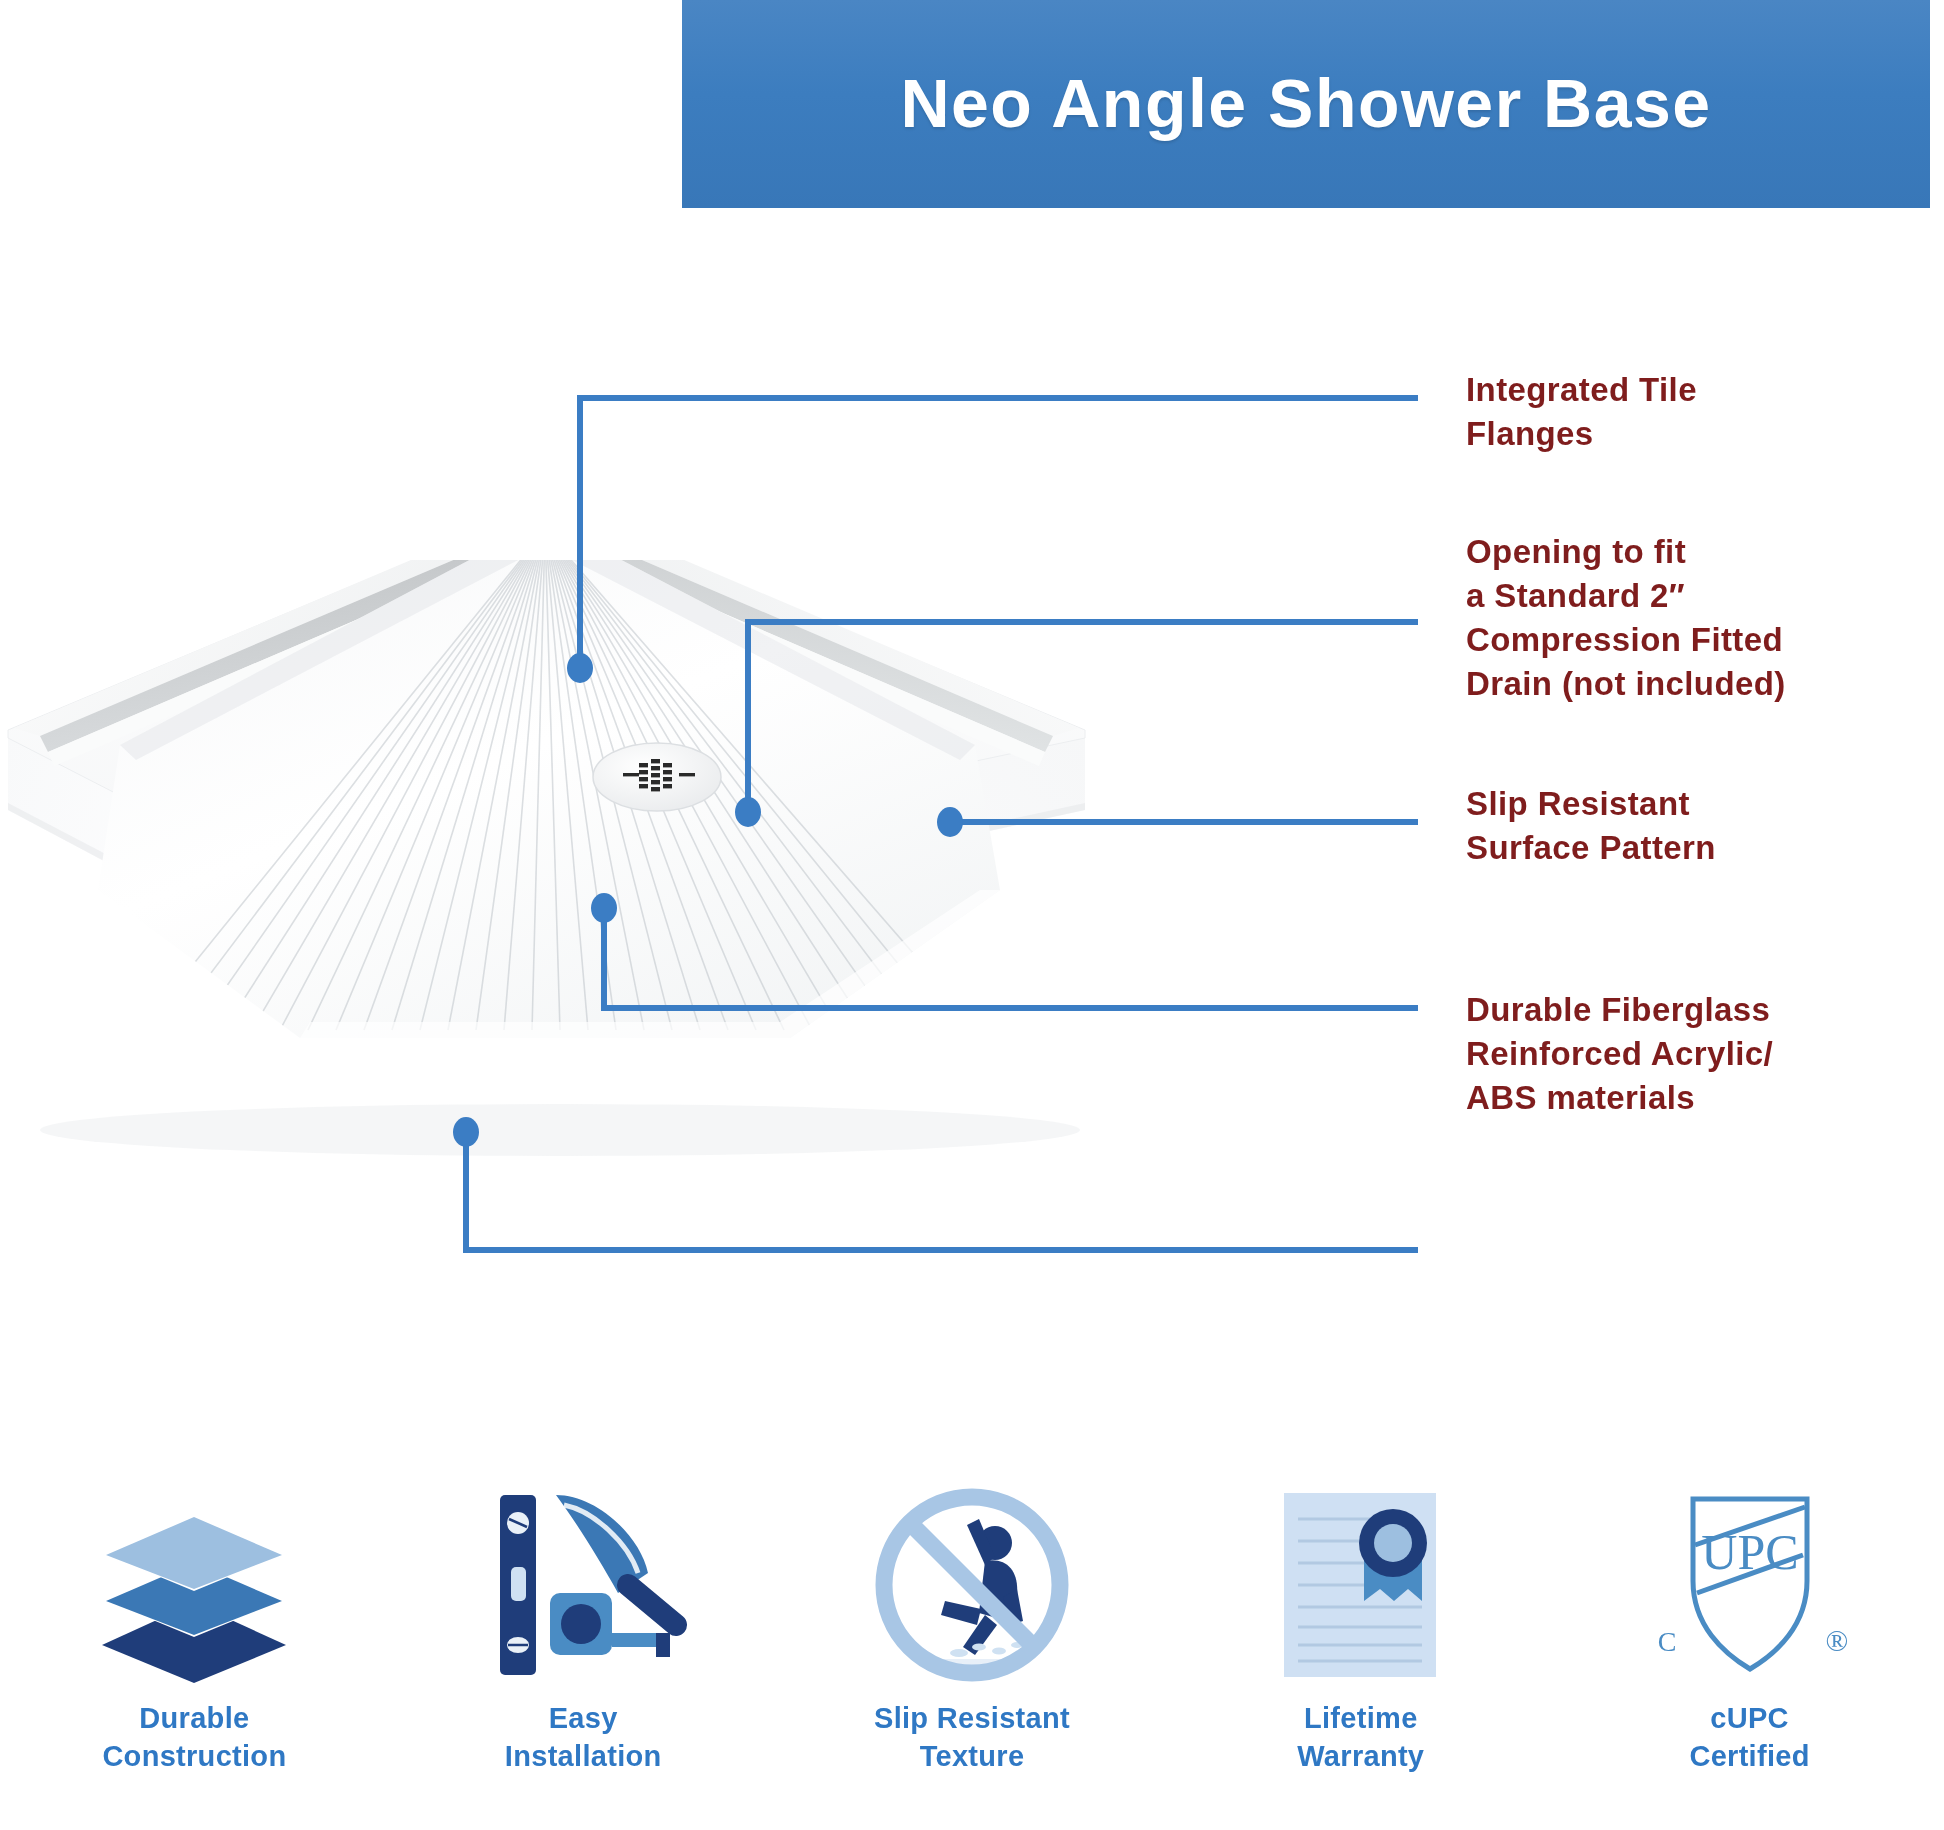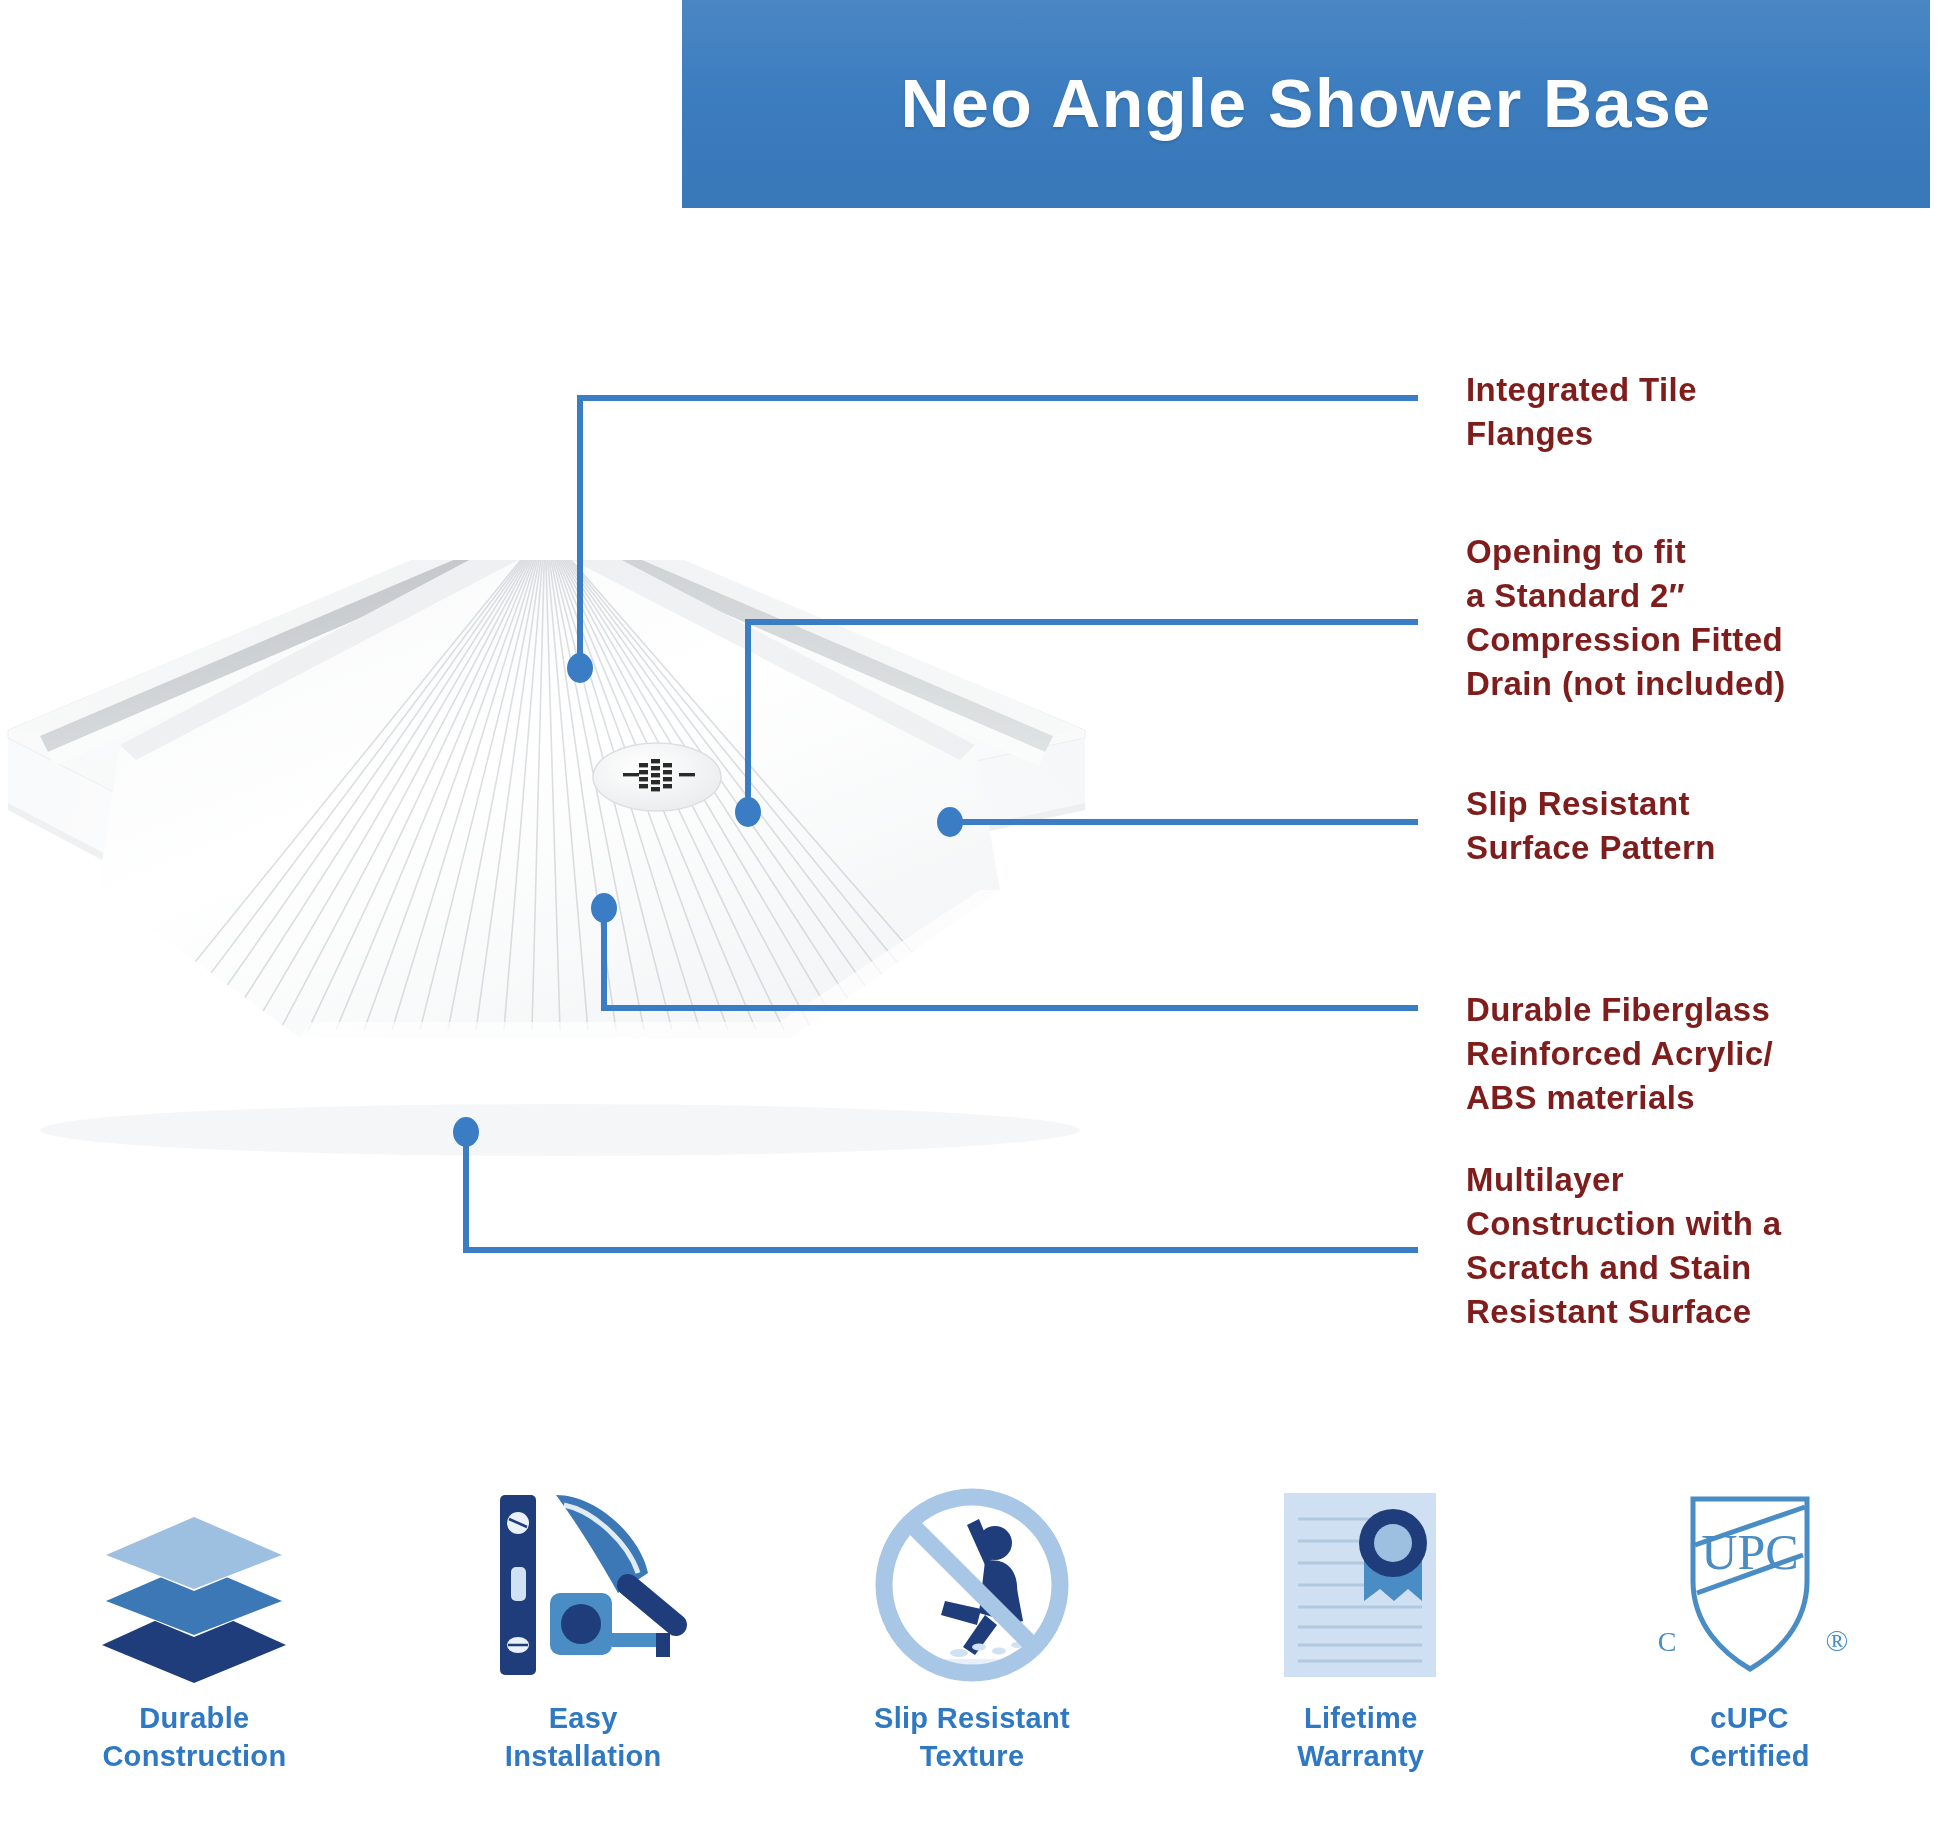--- a/index.html
+++ b/index.html
@@ -300,24 +300,20 @@
 Flanges</div>
   <div class="callout-text" id="callout-1" style="white-space:pre-line">Opening to fit
 a Standard 2″
 Compression Fitted
 Drain (not included)</div>
   <div class="callout-text" id="callout-2" style="white-space:pre-line">Slip Resistant
 Surface Pattern</div>
   <div class="callout-text" id="callout-3" style="white-space:pre-line">Durable Fiberglass
 Reinforced Acrylic/
 ABS materials</div>
-  <div class="callout-text" id="callout-4" style="white-space:pre-line">Multilayer
-Construction with a
-Scratch and Stain
-Resistant Surface</div>
 
   <div id="feature-row">
 
     <div class="feature-item">
       <div class="feature-icon">
         <svg width="210" height="200" viewBox="0 0 210 200" xmlns="http://www.w3.org/2000/svg">
           <polygon points="105,118 197,160 105,198 13,160" fill="#1f3d7a"></polygon>
           <polygon points="105,72 197,114 105,152 13,114" fill="#ffffff"></polygon>
           <polygon points="105,78 193,116 105,150 17,116" fill="#3b78b5"></polygon>
           <polygon points="105,26 197,68 105,106 13,68" fill="#ffffff"></polygon>

